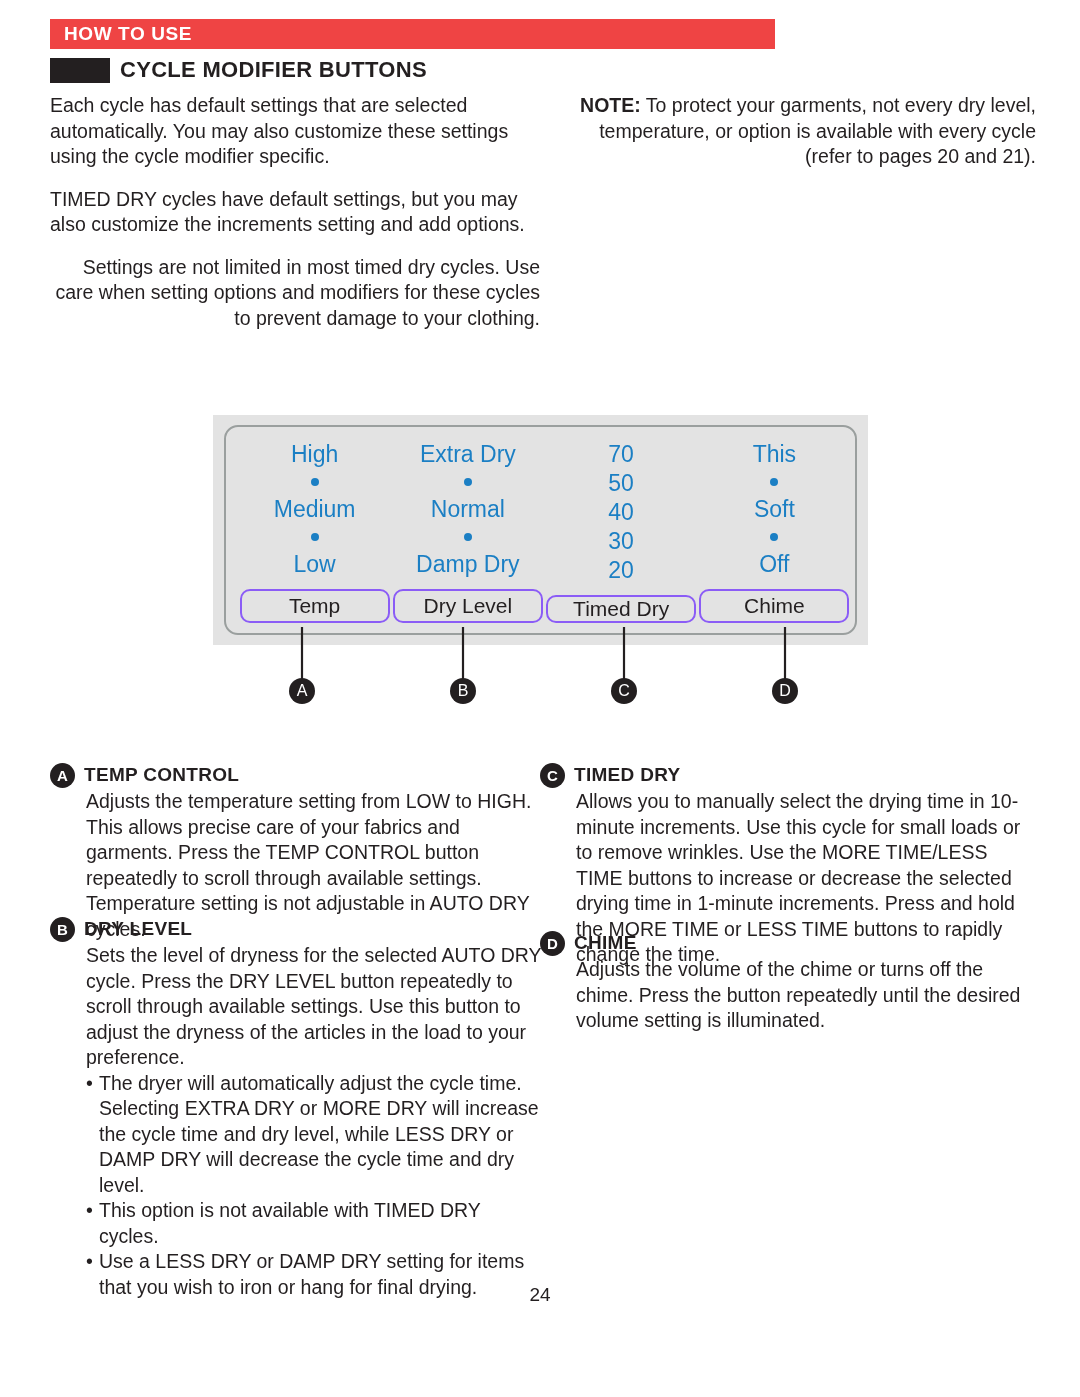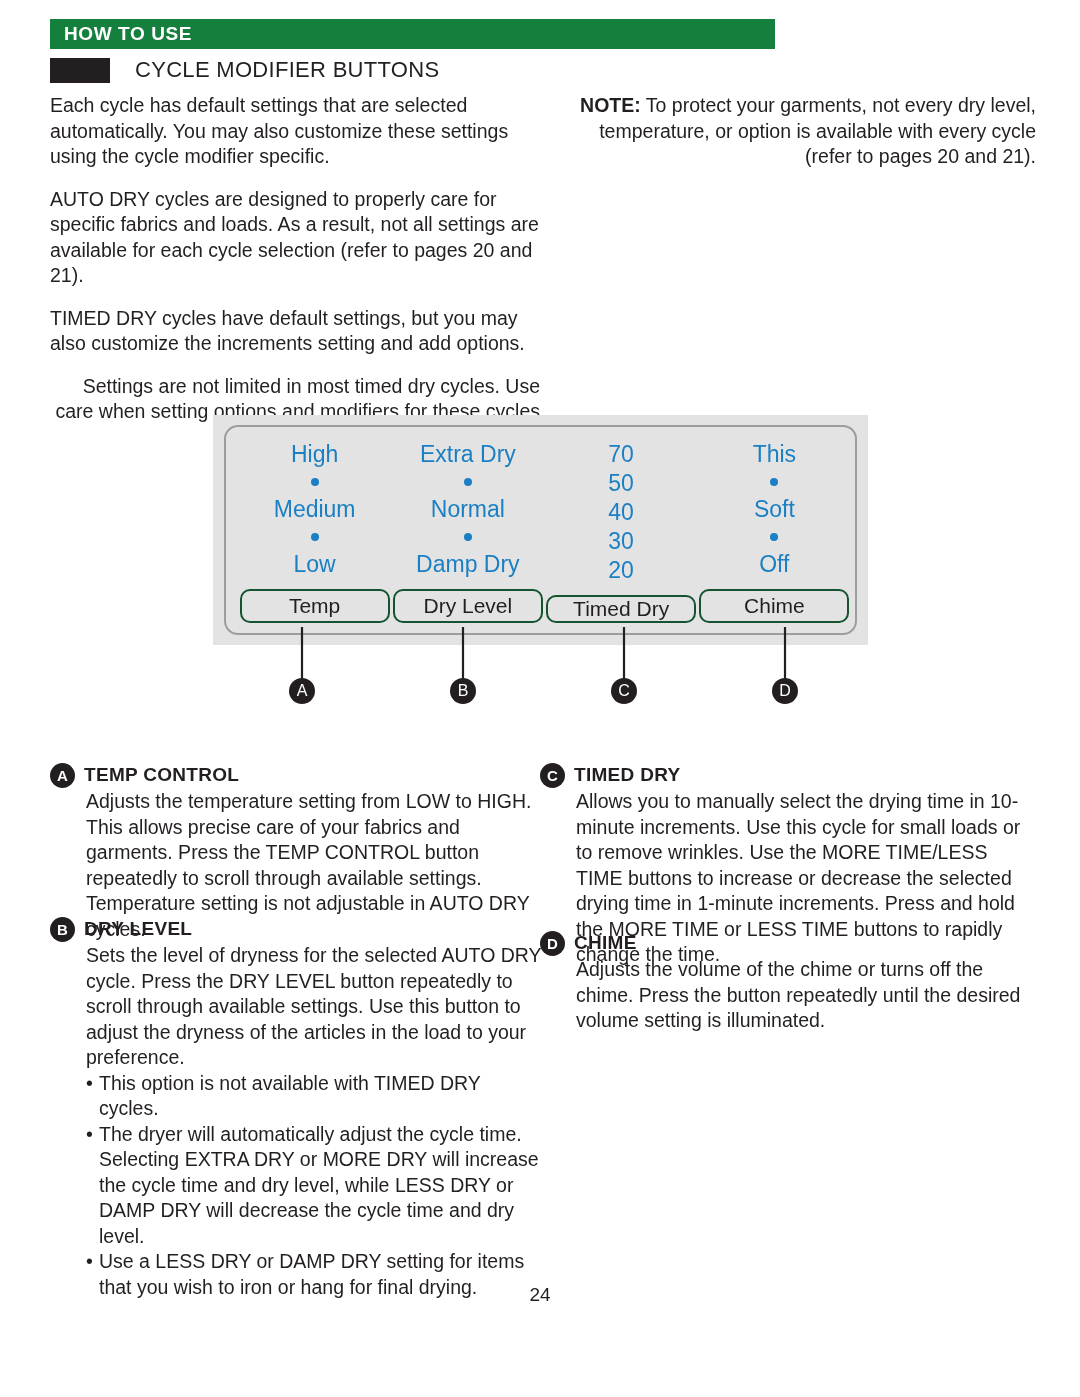--- a/index.html
+++ b/index.html
@@ -21,21 +21,21 @@
     padding: 0;
   }
 
   
   .section-bar {
     position: absolute;
     left: 50px;
     top: 19px;
     width: 725px;
     height: 30px;
-    background: #15803d;
+    background: #ef4444;
     display: flex;
     align-items: center;
   }
   .section-bar-label {
     color: #ffffff;
     font-size: 19px;
     font-weight: bold;
     letter-spacing: 0.6px;
     padding-left: 14px;
   }
@@ -48,23 +48,23 @@
     align-items: center;
   }
   .title-swatch {
     width: 60px;
     height: 25px;
     background: #231f20;
     display: inline-block;
   }
   .title-text {
     font-size: 22px;
-    font-weight: normal;
+    font-weight: bold;
     letter-spacing: 0.3px;
-    margin-left: 25px;
+    margin-left: 10px;
   }
 
   
   .col-left {
     position: absolute;
     left: 50px;
     top: 93px;
     width: 490px;
   }
   .col-right {
@@ -128,21 +128,21 @@
     width: 8px;
     height: 8px;
     border-radius: 50%;
     background: #1b7fc4;
     display: block;
   }
   .panel-btn {
     margin-top: 10px;
     min-width: 150px;
     height: 38px;
-    border: 2px solid #14532d;
+    border: 2px solid #8b5cf6;
     border-radius: 10px;
     background: #e3e3e3;
     display: flex;
     align-items: center;
     justify-content: center;
     font-size: 21px;
     color: #231f20;
     padding: 0 14px;
   }
 
@@ -234,21 +234,20 @@
     <span class="section-bar-label">HOW TO USE</span>
   </div>
 
   <div class="title-row">
     <span class="title-swatch"></span>
     <span class="title-text">CYCLE MODIFIER BUTTONS</span>
   </div>
 
   <div class="col-left">
     <p class="para">Each cycle has default settings that are selected automatically. You may also customize these settings using the cycle modifier specific.</p>
-    <p class="para">AUTO DRY cycles are designed to properly care for specific fabrics and loads. As a result, not all settings are available for each cycle selection (refer to pages 20 and 21).</p>
     <p class="para">TIMED DRY cycles have default settings, but you may also customize the increments setting and add options.</p>
     <p class="para">Settings are not limited in most timed dry cycles. Use care when setting options and modifiers for these cycles to prevent damage to your clothing.</p>
   </div>
 
   <div class="col-right">
     <p class="para"><b>NOTE:</b><span> To protect your garments, not every dry level, temperature, or option is available with every cycle (refer to pages 20 and 21).</span></p>
   </div>
 
   <div class="panel-wrap">
     <div class="panel-inner">
@@ -354,22 +353,22 @@
     <div class="sec-body">Adjusts the temperature setting from LOW to HIGH. This allows precise care of your fabrics and garments. Press the TEMP CONTROL button repeatedly to scroll through available settings. Temperature setting is not adjustable in AUTO DRY cycles.</div>
   </div>
 
   <div class="sec" style="left:50px; top:916px; width:495px;">
     <div class="sec-head">
       <span class="sec-badge">B</span>
       <span class="sec-title">DRY LEVEL</span>
     </div>
     <div class="sec-body">Sets the level of dryness for the selected AUTO DRY cycle. Press the DRY LEVEL button repeatedly to scroll through available settings. Use this button to adjust the dryness of the articles in the load to your preference.</div>
     <ul class="bullets">
+      <li>The dryer will automatically adjust the cycle time. Selecting EXTRA DRY or MORE DRY will increase the cycle time and dry level, while LESS DRY or DAMP DRY will decrease the cycle time and dry level.</li>
       <li>This option is not available with TIMED DRY cycles.</li>
-      <li>The dryer will automatically adjust the cycle time. Selecting EXTRA DRY or MORE DRY will increase the cycle time and dry level, while LESS DRY or DAMP DRY will decrease the cycle time and dry level.</li>
       <li>Use a LESS DRY or DAMP DRY setting for items that you wish to iron or hang for final drying.</li>
     </ul>
   </div>
 
   <div class="sec" style="left:540px; top:762px; width:490px;">
     <div class="sec-head">
       <span class="sec-badge">C</span>
       <span class="sec-title">TIMED DRY</span>
     </div>
     <div class="sec-body">Allows you to manually select the drying time in 10-minute increments. Use this cycle for small loads or to remove wrinkles. Use the MORE TIME/LESS TIME buttons to increase or decrease the selected drying time in 1-minute increments. Press and hold the MORE TIME or LESS TIME buttons to rapidly change the time.</div>

